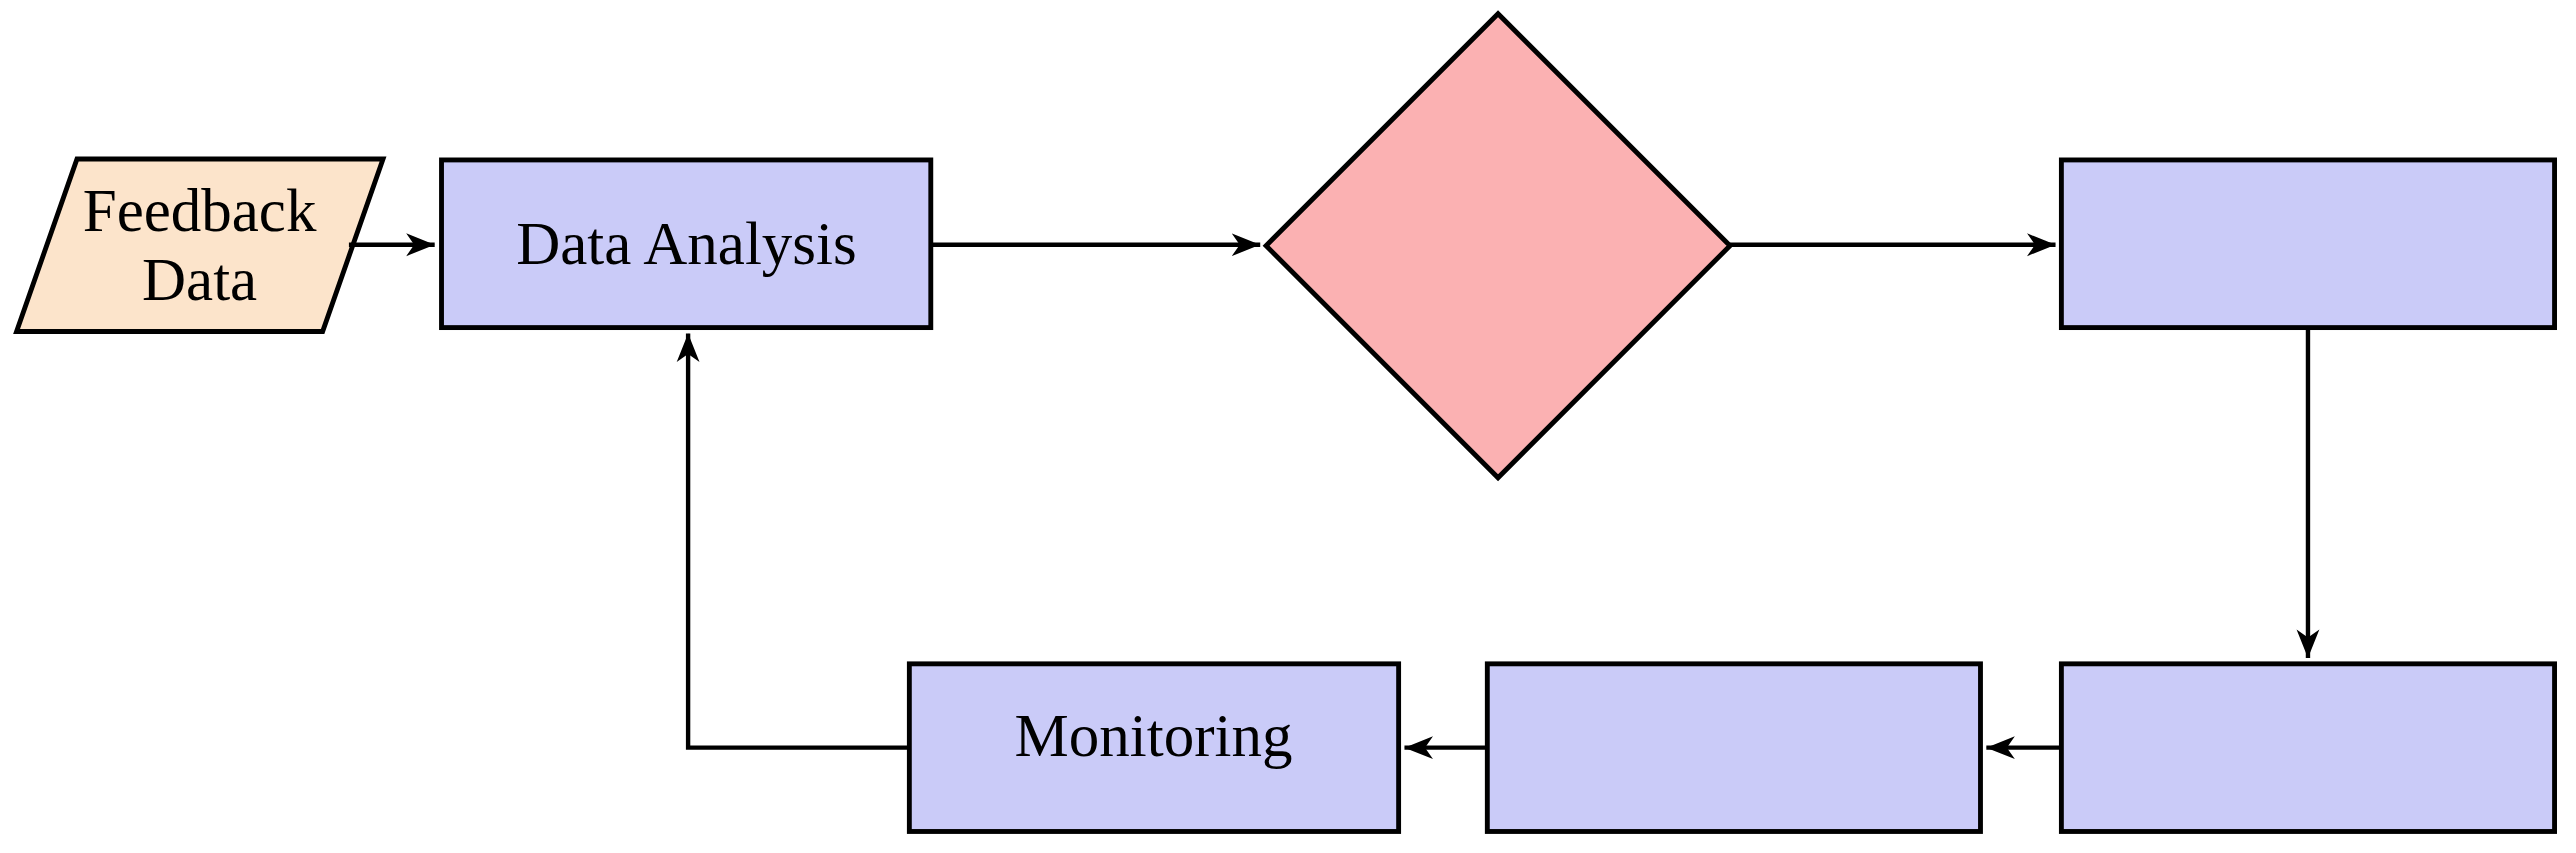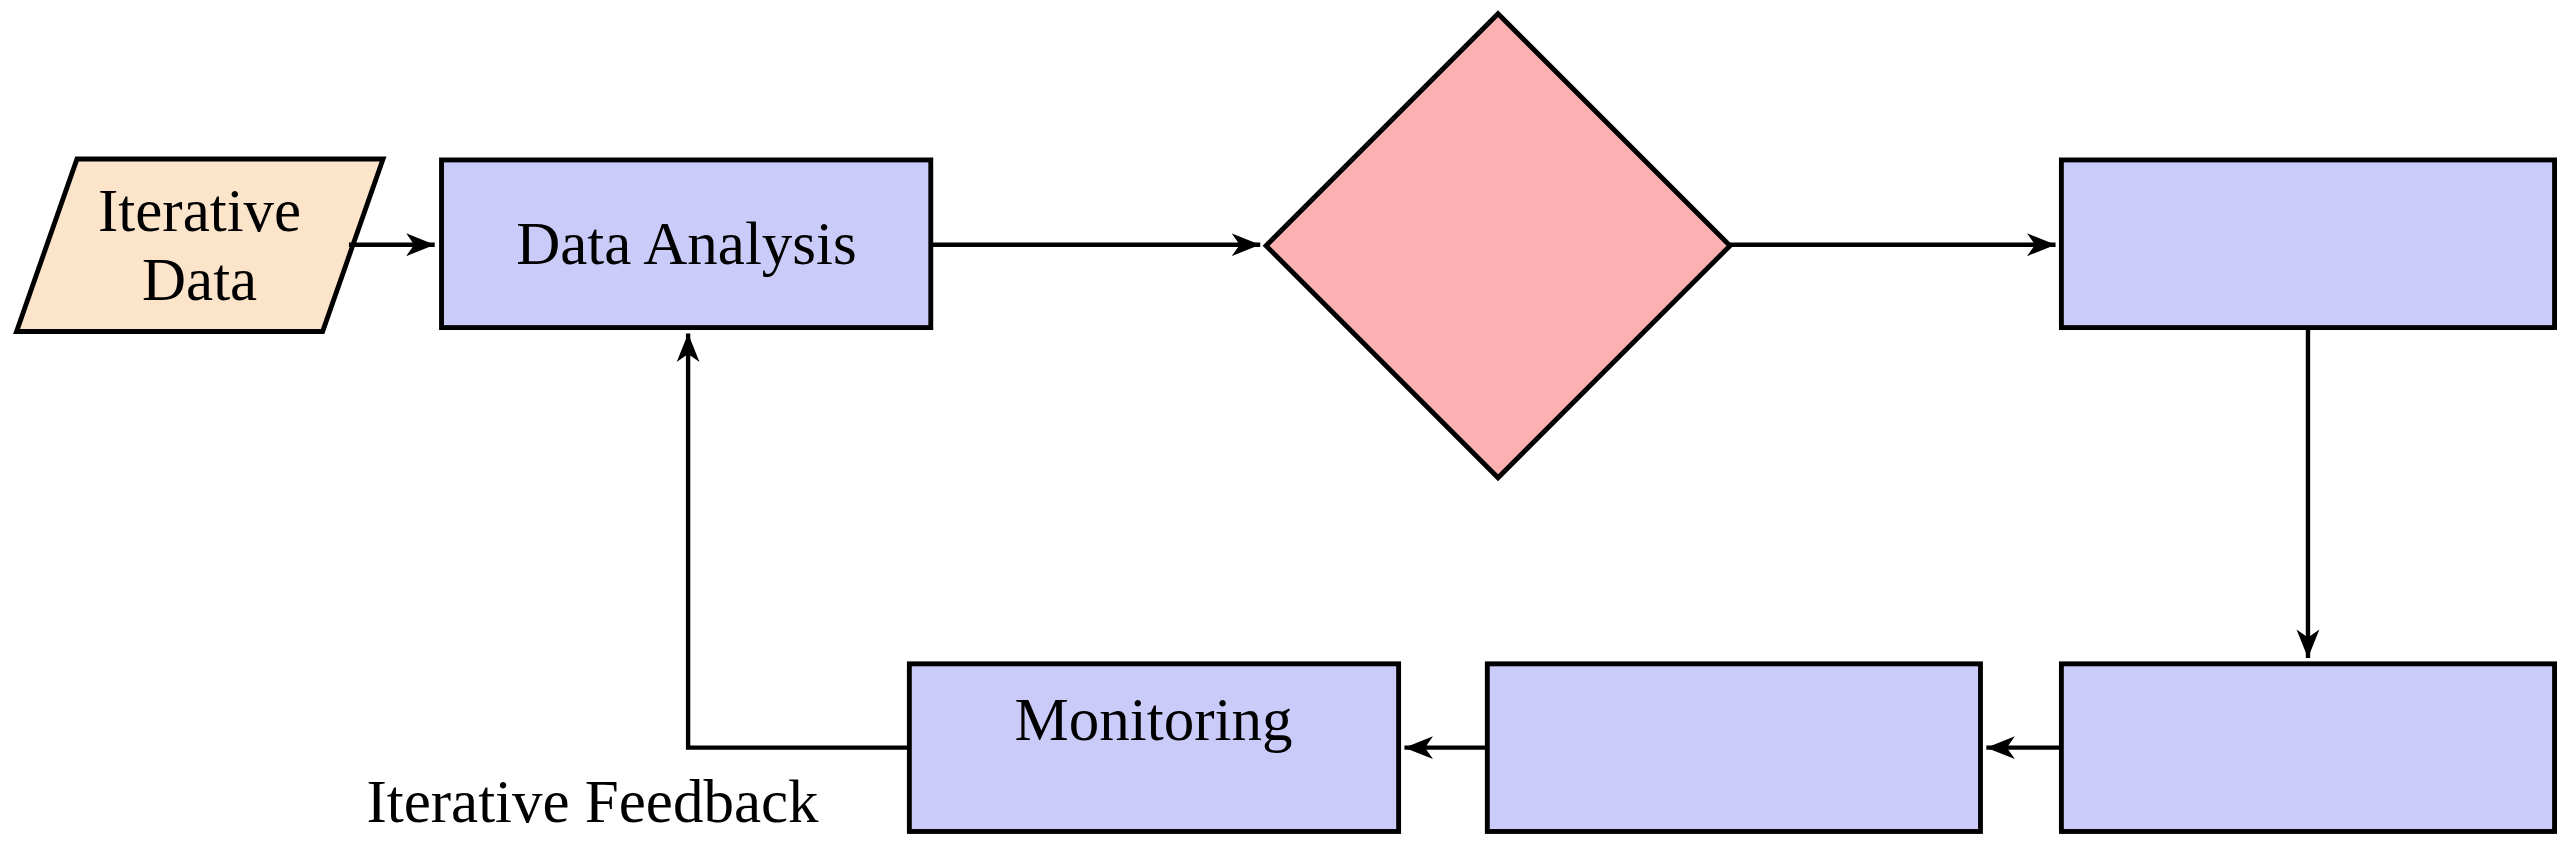--- a/index.html
+++ b/index.html
@@ -73,27 +73,26 @@
 
     <path class="edge" d="M2368,336 V675" marker-end="url(#arrowhead)"></path>
 
     <path class="edge" d="M2115,767 H2038" marker-end="url(#arrowhead)"></path>
 
     <path class="edge" d="M1526,767 H1441" marker-end="url(#arrowhead)"></path>
 
     <path class="edge" d="M933,767 H706 V342" marker-end="url(#arrowhead)"></path>
   </svg>
 
-  <div class="label" style="left:16.6px; top:159px; width:366px; height:173px;">Iterative
+  <div class="label" style="left:16.6px; top:159px; width:366px; height:173px;">Feedback
 Data</div>
 
   <div class="label" style="left:442px; top:160px; width:489px; height:168px;">Data Analysis</div>
 
 
 
 
 
-  <div class="label" style="left:909px; top:636px; width:489px; height:168px;text-align:right;">Monitoring</div>
+  <div class="label" style="left:909px; top:652px; width:489px; height:168px;text-align:right;">Monitoring</div>
 
-  <div class="edge-label" style="left:339px; top:766px; width:507px; height:72px;">Iterative Feedback</div>
 
 </div>
 
 
 </body></html>

